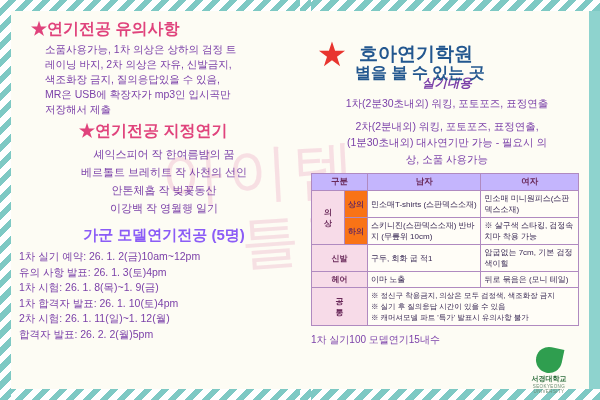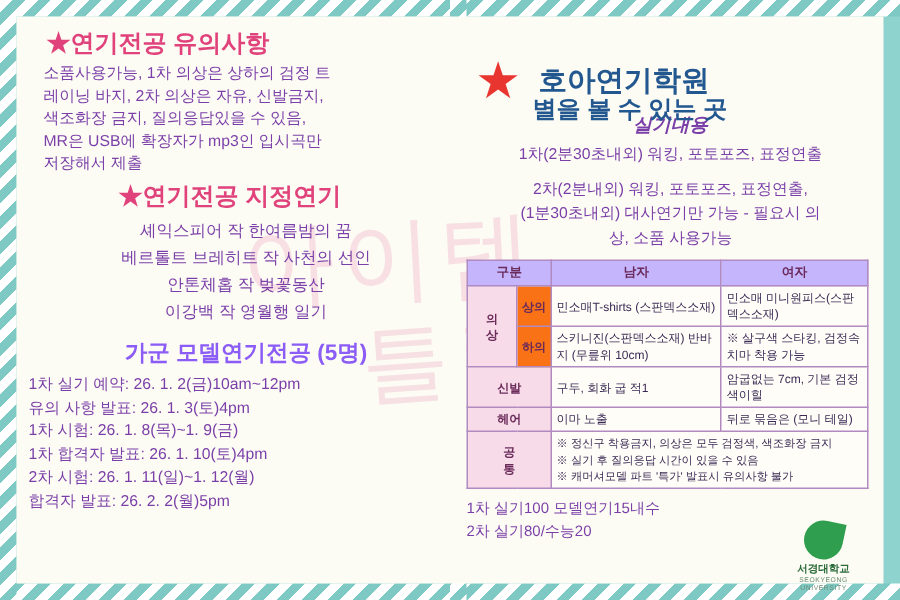--- a/index.html
+++ b/index.html
@@ -44,21 +44,21 @@
 
   
   .left{
     position:absolute;left:8px;top:4px;width:290px;
     color:#6a3fa0;
   }
   .notice-head{
     font-size:16px;color:#e0437c;font-weight:bold;margin:4px 0 2px 12px;
   }
   .left-lines{
-    font-size:10.5px;line-height:15px;color:#7a3fa8;margin-left:10px;
+    font-size:10.5px;line-height:15px;color:#7a3fa8;margin-left:26px;
   }
   .left-lines div{white-space:nowrap;}
   .center-lines{
     font-size:11px;line-height:18px;color:#7a3fa8;text-align:center;margin:3px 0 0 0;
   }
   .center-lines div{white-space:nowrap;}
   .group-title{
     font-size:15px;color:#8b5cf6;font-weight:bold;text-align:center;margin:9px 0 4px 0;
   }
   .sched{
@@ -220,21 +220,20 @@
                 <div>※ 실기 후 질의응답 시간이 있을 수 있음</div>
                 <div>※ 캐머셔모델 파트 '특가' 발표시 유의사항 불가</div>
               </div>
             </td>
           </tr>
         </tbody>
       </table>
 
       <div class="bottom-right">
         <div>1차 실기100 모델연기15내수</div>
-        <div>2차 실기80/수능20</div>
       </div>
     </div>
 
     <div class="logo">
       <div class="leaf"></div>
       <div class="lname">서경대학교</div>
       <div class="lsub">SEOKYEONG UNIVERSITY</div>
     </div>
 
   </div>

